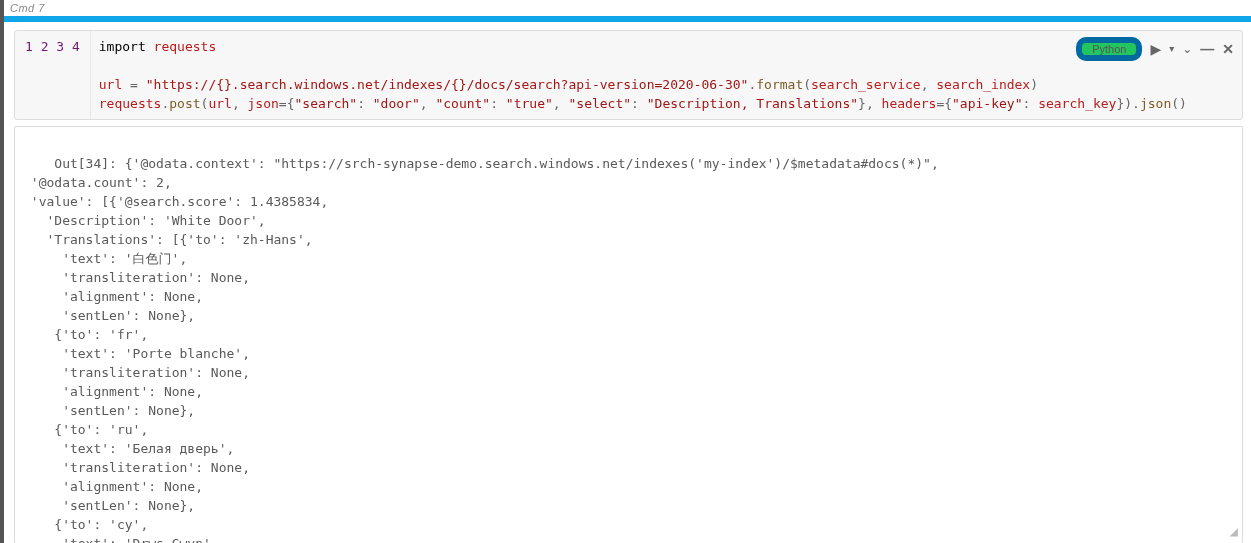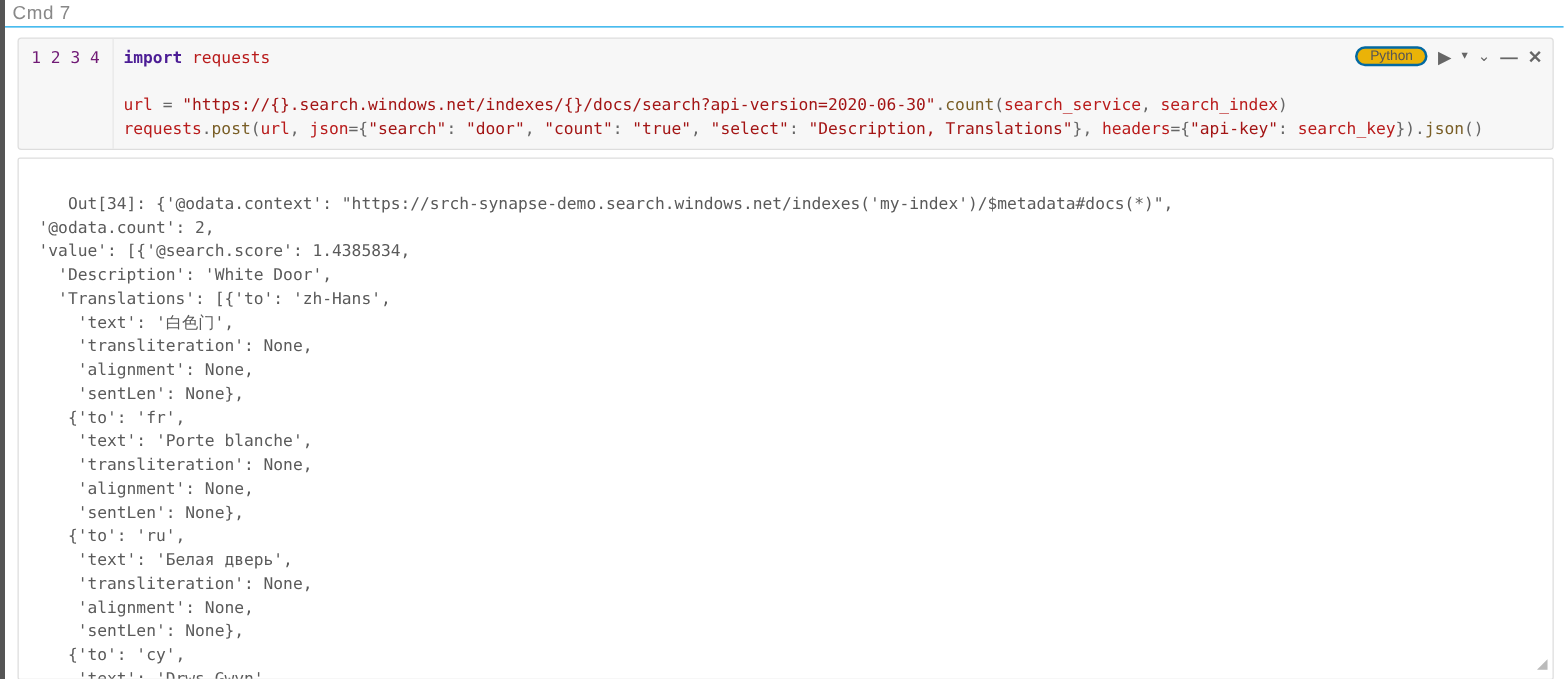--- a/index.html
+++ b/index.html
@@ -1,27 +1,27 @@
 <!DOCTYPE html>
 <html><head>
 <meta charset="utf-8">
 <style>
   html,body{margin:0;padding:0;background:#fff;font-family:"Segoe UI",Arial,sans-serif;color:#333;}
   .cell-wrap{border-left:4px solid #555;padding:0;}
-  .cmd-label{font-size:15px;color:#888;padding:2px 6px;border-bottom:1px solid #0ea5e9;letter-spacing:.5px;}
+  .cmd-label{font-size:11px;color:#888;padding:2px 6px;border-bottom:6px solid #0ea5e9;letter-spacing:.5px;font-style:italic;}
   .code-block{position:relative;background:#f7f7f7;border:1px solid #ddd;border-radius:3px;margin:8px 8px 6px 10px;display:flex;}
   .gutter{padding:6px 10px;text-align:right;color:#701a75;font:13px/19px Consolas,Menlo,monospace;user-select:none;border-right:1px solid #e8e8e8;}
   .code-lines{padding:6px 8px;font:13px/19px Consolas,Menlo,monospace;white-space:pre;color:#333;}
-  .tk-key{color:#4c1d95;font-weight:bold;}
+  .tk-key{color:#000000;font-weight:normal;}
   .tk-id {color:#b91c1c;}
   .tk-op {color:#666;}
   .tk-str{color:#a31515;}
   .tk-call{color:#795e26;}
   .toolbar{position:absolute;top:6px;right:8px;display:flex;align-items:center;gap:8px;}
-  .lang-pill{border:2px solid #0369a1;border-radius:10px;padding:0 10px;font-size:11px;color:#555;background:#eab308;cursor:pointer;}
+  .lang-pill{border:6px solid #0369a1;border-radius:10px;padding:0 10px;font-size:11px;color:#555;background:#22c55e;cursor:pointer;}
   .ico{color:#666;font-size:14px;cursor:pointer;line-height:1;}
   .output-block{margin:0 8px 10px 10px;border:1px solid #ddd;border-radius:2px;padding:8px 8px;font:13px/19px Consolas,Menlo,monospace;color:#5a5a5a;white-space:pre;overflow:hidden;position:relative;height:400px;}
   .resize-handle{position:absolute;right:4px;bottom:2px;color:#bbb;font-size:14px;cursor:se-resize;transform:rotate(0deg);}
 </style>
 </head>
 <body>
 
 <div class="cell-wrap">
   <div class="cmd-label">Cmd 7</div>
 
@@ -35,21 +35,21 @@
       <span class="ico" style="font-weight:bold;">✕</span>
     </div>
 
     <div class="gutter"><span>1</span>
 <span>2</span>
 <span>3</span>
 <span>4</span></div>
 
     <div class="code-lines"><span class="tk-key">import</span> <span class="tk-id">requests</span>
 <span></span>
-<span class="tk-id">url</span><span class="tk-op"> = </span><span class="tk-str">"https://{}.search.windows.net/indexes/{}/docs/search?api-version=2020-06-30"</span><span class="tk-op">.</span><span class="tk-call">count</span><span class="tk-op">(</span><span class="tk-id">search_service</span><span class="tk-op">, </span><span class="tk-id">search_index</span><span class="tk-op">)</span>
+<span class="tk-id">url</span><span class="tk-op"> = </span><span class="tk-str">"https://{}.search.windows.net/indexes/{}/docs/search?api-version=2020-06-30"</span><span class="tk-op">.</span><span class="tk-call">format</span><span class="tk-op">(</span><span class="tk-id">search_service</span><span class="tk-op">, </span><span class="tk-id">search_index</span><span class="tk-op">)</span>
 <span class="tk-id">requests</span><span class="tk-op">.</span><span class="tk-call">post</span><span class="tk-op">(</span><span class="tk-id">url</span><span class="tk-op">, </span><span class="tk-id">json</span><span class="tk-op">=</span><span class="tk-op">{</span><span class="tk-str">"search"</span><span class="tk-op">: </span><span class="tk-str">"door"</span><span class="tk-op">, </span><span class="tk-str">"count"</span><span class="tk-op">: </span><span class="tk-str">"true"</span><span class="tk-op">, </span><span class="tk-str">"select"</span><span class="tk-op">: </span><span class="tk-str">"Description, Translations"</span><span class="tk-op">}</span><span class="tk-op">, </span><span class="tk-id">headers</span><span class="tk-op">=</span><span class="tk-op">{</span><span class="tk-str">"api-key"</span><span class="tk-op">: </span><span class="tk-id">search_key</span><span class="tk-op">}</span><span class="tk-op">)</span><span class="tk-op">.</span><span class="tk-call">json</span><span class="tk-op">()</span></div>
   </div>
 
   <div class="output-block">
     <span>Out[34]: {'@odata.context': "https://srch-synapse-demo.search.windows.net/indexes('my-index')/$metadata#docs(*)",
  '@odata.count': 2,
  'value': [{'@search.score': 1.4385834,
    'Description': 'White Door',
    'Translations': [{'to': 'zh-Hans',
      'text': '白色门',

